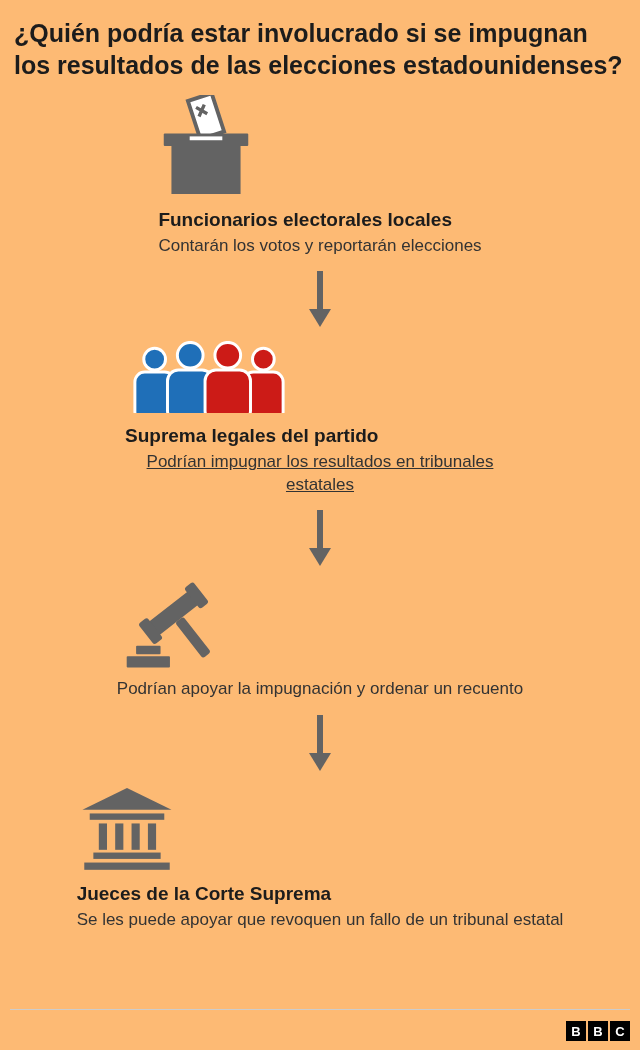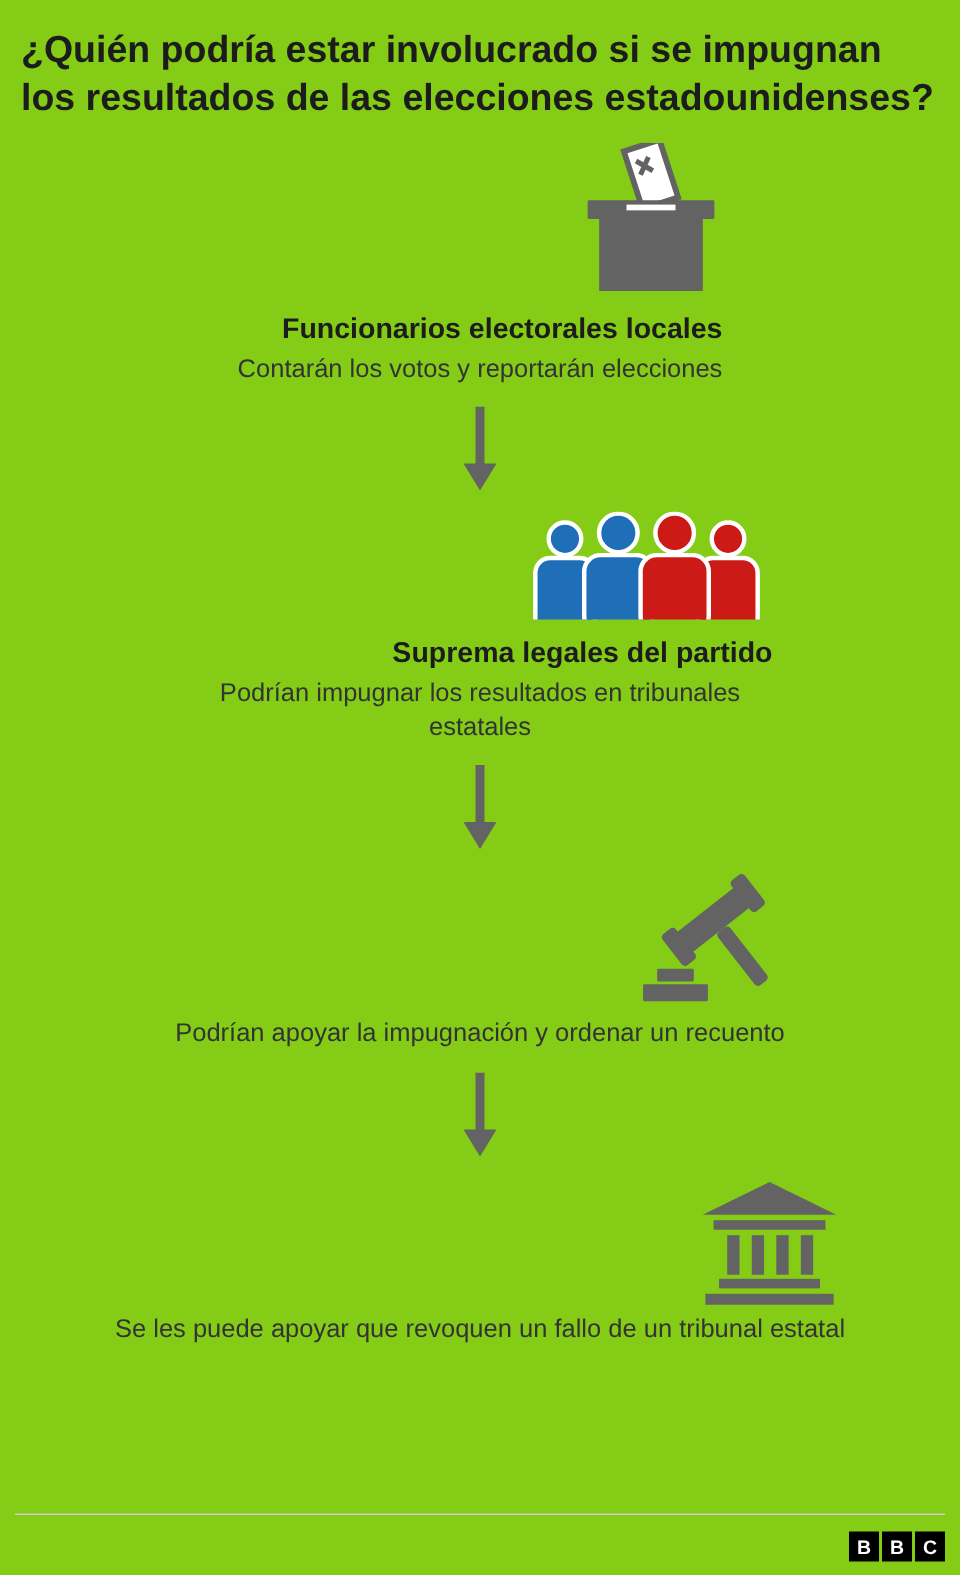--- a/index.html
+++ b/index.html
@@ -11,58 +11,58 @@
     --divider:#cccccc;
   }
   *{box-sizing:border-box;}
   html,body{margin:0;padding:0;background:#ffffff;}
   body{font-family:"Liberation Sans","DejaVu Sans",sans-serif;}
   .page{
     position:relative;
     width:640px;
     height:1050px;
     margin:0 auto;
-    background:#84cc16;
+    background:#fdba74;
     overflow:hidden;
     padding:16px 12px 0 12px;
   }
   h1{
     margin:2px 0 14px 0;
     padding:0 2px;
     font-size:25px;
     line-height:1.26;
     font-weight:bold;
     color:var(--text-dark);
   }
   .flow{
     display:flex;
     flex-direction:column;
     align-items:center;
     text-align:center;
   }
   .step{
     display:flex;
     flex-direction:column;
-    align-items:flex-end;
+    align-items:flex-start;
     margin:0;
   }
   .step-title{
     margin:12px 0 0 0;
     font-size:19px;
     font-weight:bold;
     color:var(--text-dark);
   }
   .step-desc{
     margin:4px 0 0 0;
     font-size:17px;
     line-height:1.32;
     color:var(--text-body);
     max-width:560px;
   }
-  .step-desc.narrow{max-width:390px;}
+  .step-desc.narrow{max-width:390px;text-decoration:underline;}
   .arrow{
     margin:14px 0;
     display:block;
   }
   .ic-gray{fill:var(--icon-gray);}
   .ic-blue{fill:var(--dem-blue);stroke:#ffffff;stroke-width:3;}
   .ic-red{fill:var(--rep-red);stroke:#ffffff;stroke-width:3;}
   .ic-white{fill:#ffffff;}
   .ic-stroke{stroke:var(--icon-gray);}
   .divider{
@@ -169,20 +169,21 @@
       <svg width="100" height="86" viewBox="0 0 110 92">
         <polygon points="55,2 104,26 6,26" class="ic-gray"></polygon>
         <rect x="14" y="30" width="82" height="7" class="ic-gray"></rect>
         <rect x="24" y="41" width="9" height="29" class="ic-gray"></rect>
         <rect x="42" y="41" width="9" height="29" class="ic-gray"></rect>
         <rect x="60" y="41" width="9" height="29" class="ic-gray"></rect>
         <rect x="78" y="41" width="9" height="29" class="ic-gray"></rect>
         <rect x="18" y="73" width="74" height="7" class="ic-gray"></rect>
         <rect x="8" y="84" width="94" height="8" class="ic-gray"></rect>
       </svg>
+      <h2 class="step-title">Jueces de la Corte Suprema</h2>
       <p class="step-desc">Se les puede apoyar que revoquen un fallo de un tribunal estatal</p>
     </section>
 
   </div>
 
   <div class="divider"></div>
 
   <div class="bbc">
     <span class="bbc-box">B</span>
     <span class="bbc-box">B</span>

